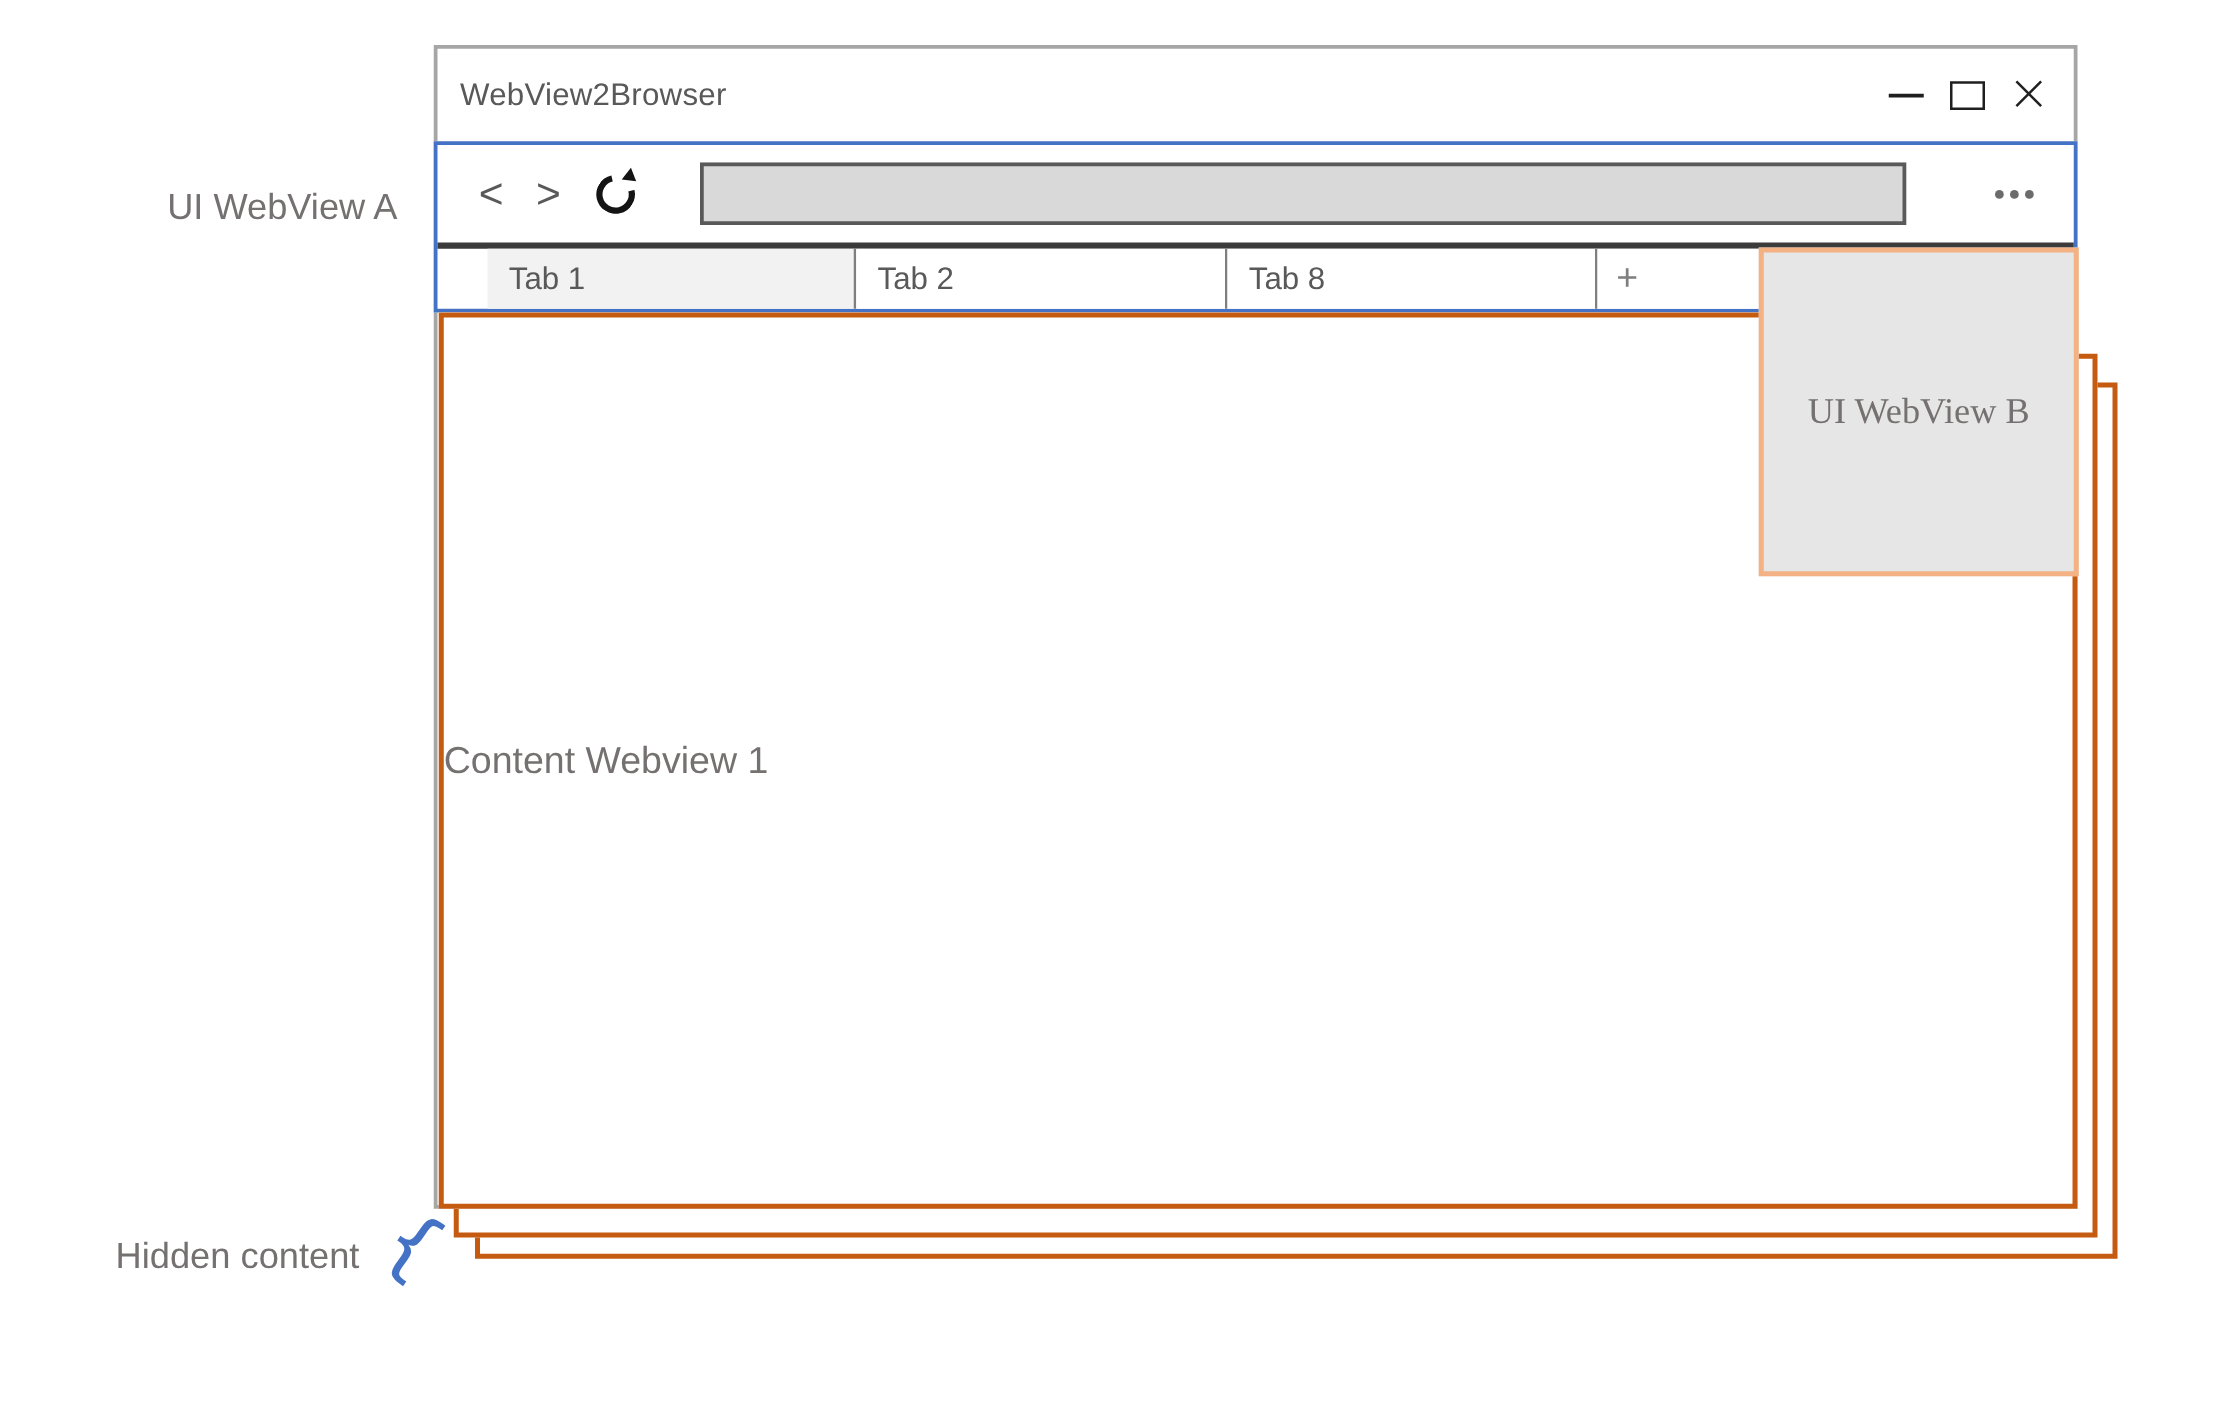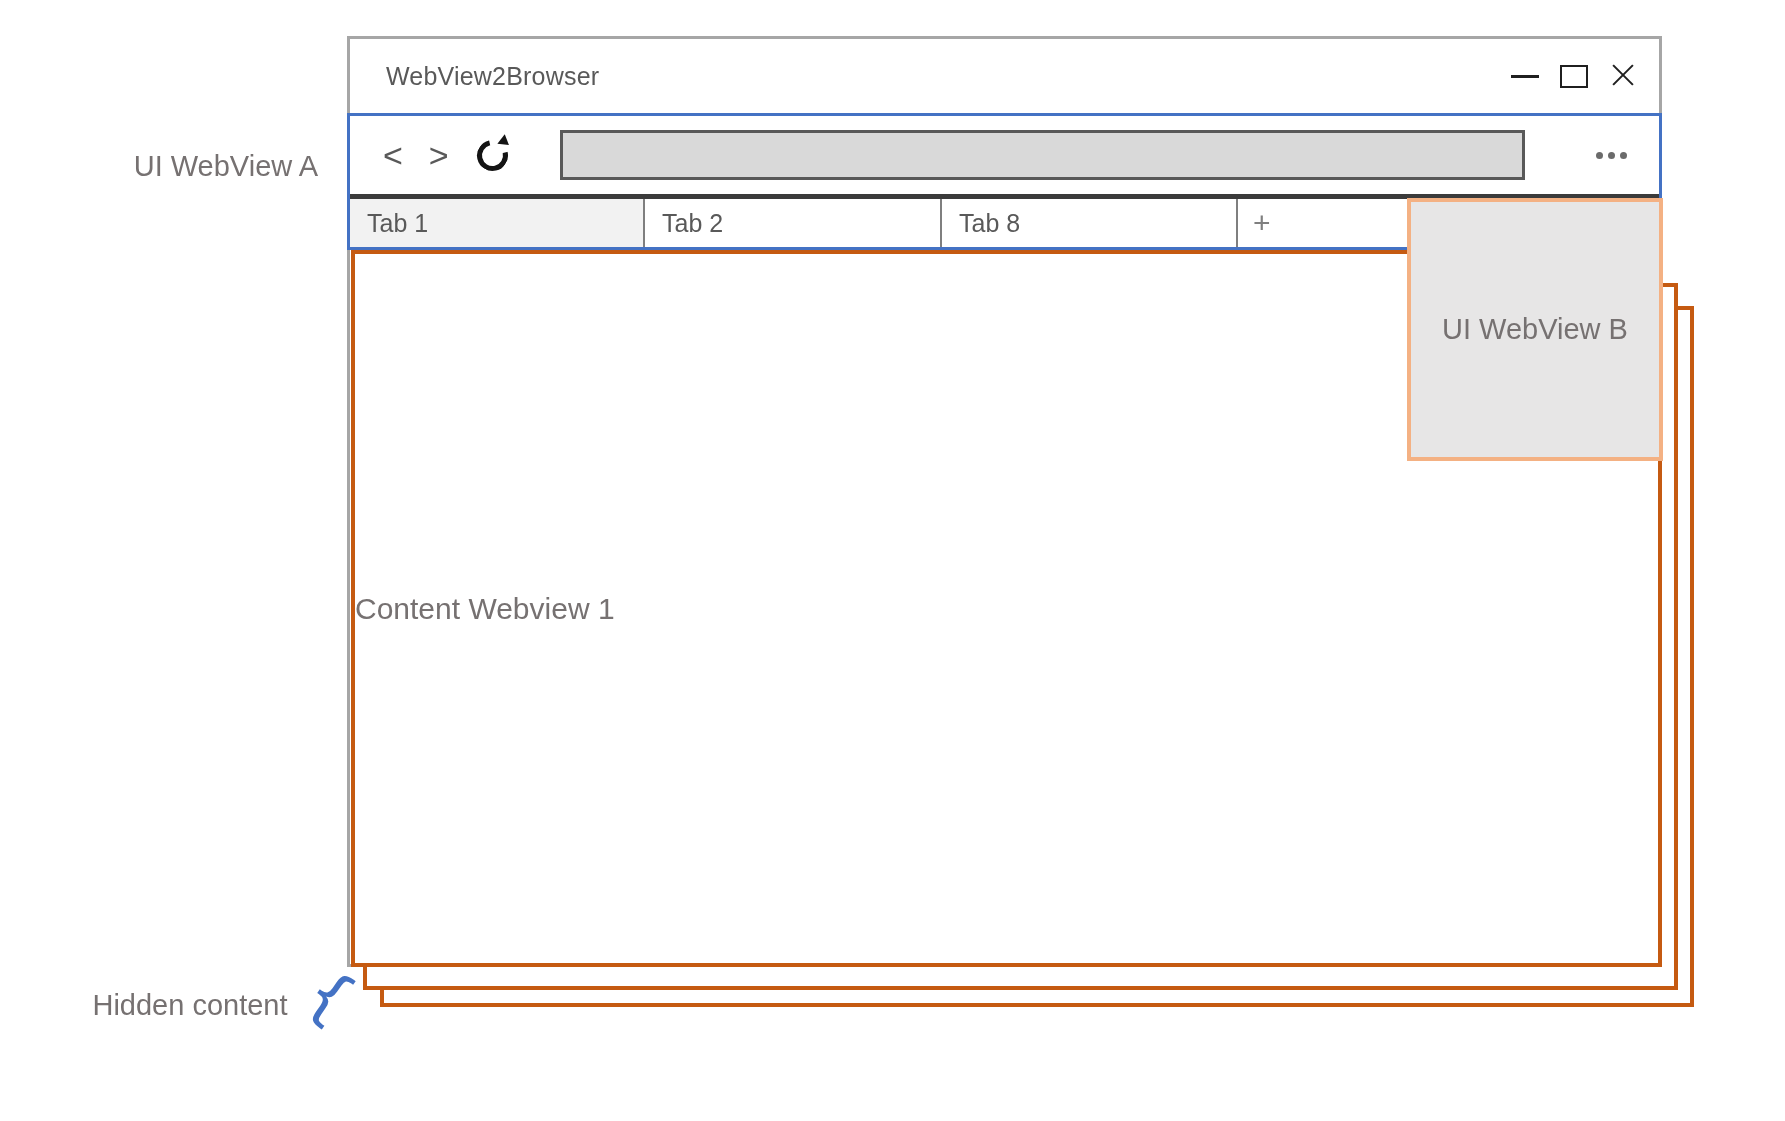--- a/index.html
+++ b/index.html
@@ -10,21 +10,21 @@
   .abs{position:absolute;box-sizing:border-box;}
 
   
   .hidden-wv{background:#ffffff;border:4px solid #C55A11;}
   .wv3{left:380px;top:306px;width:1314px;height:701px;}
   .wv2{left:363px;top:283px;width:1315px;height:707px;}
 
   
   .window{left:347px;top:36px;width:1315px;height:931px;background:#ffffff;border:3px solid #A6A6A6;}
   .titlebar{position:relative;height:74px;display:flex;align-items:center;}
-  .title{padding-left:36px;font-size:25px;color:#595959;letter-spacing:0.2px;}
+  .title{padding-left:18px;font-size:25px;color:#595959;letter-spacing:0.2px;}
   .controls{margin-left:auto;margin-right:21px;display:flex;align-items:center;gap:19px;}
   .ctrl{display:flex;align-items:center;justify-content:center;width:30px;height:26px;cursor:default;}
   .min-line{display:block;width:28px;border-top:3px solid #1f1f1f;}
   .max-box{display:block;width:24px;height:19px;border:2px solid #1f1f1f;background:transparent;}
   .x-icon{position:relative;display:block;width:26px;height:26px;}
   .x-icon::before,.x-icon::after{content:"";position:absolute;left:-1px;top:11px;width:28px;border-top:2.5px solid #1f1f1f;}
   .x-icon::before{transform:rotate(45deg);}
   .x-icon::after{transform:rotate(-45deg);}
 
   
@@ -38,32 +38,32 @@
   .reload-arrow{position:absolute;top:-4px;right:-2px;width:0;height:0;border-style:solid;border-width:6px 0 6px 10px;border-color:transparent transparent transparent #141414;transform:rotate(38deg);}
   .addr{margin-left:52px;width:965px;height:50px;background:#D9D9D9;border:3px solid #595959;outline:none;font-size:22px;color:#333;padding:0 10px;box-sizing:border-box;}
   .menu{margin-left:auto;margin-right:32px;display:flex;align-items:center;gap:5px;height:30px;}
   .dot{display:block;width:7px;height:7px;border-radius:50%;background:#6b6b6b;}
 
   .tabsep{height:5px;background:#3B3B3B;}
   .tabrow{flex:1;display:flex;}
   .tab{display:flex;align-items:center;background:#ffffff;border-right:2px solid #7f7f7f;}
   .tab.active{background:#F2F2F2;}
   .tab .tlabel{padding-left:17px;font-size:25px;color:#595959;}
-  .tab.t1{width:293px;}
+  .tab.t1{width:293px;margin-left:40px;}
   .tab.t2{width:295px;}
   .tab.t3{width:294px;}
   .tab.newtab{flex:1;border-right:none;}
   .tab.newtab .tlabel{padding-left:15px;font-size:30px;color:#7f7f7f;}
 
   
   .content1{left:351px;top:250px;width:1311px;height:717px;background:#ffffff;border:4px solid #C55A11;display:flex;align-items:center;justify-content:flex-start;}
   .content-label{font-size:30px;color:#767171;}
 
   
-  .uiwvb{left:1407px;top:198px;width:256px;height:263px;background:#E7E6E6;border:4px solid #F4B183;display:flex;align-items:center;justify-content:center;}
+  .uiwvb{left:1407px;top:198px;width:256px;height:263px;background:#E7E6E6;border:4px solid #F4B183;display:flex;align-items:center;justify-content:center;font-family:Liberation Serif, serif;}
   .uiwvb-label{font-size:29px;color:#767171;white-space:nowrap;}
 
   
   .ann{font-size:29px;color:#767171;}
   .ann-a{left:75px;top:150px;width:243px;text-align:right;}
   .ann-hidden{left:62px;top:982px;width:256px;text-align:center;line-height:47px;}
   .brace{left:310px;top:964px;font-family:"DejaVu Sans",sans-serif;font-size:64px;color:#4472C4;transform:rotate(35deg);transform-origin:center;line-height:1;}
 </style>
 </head>
 <body>

